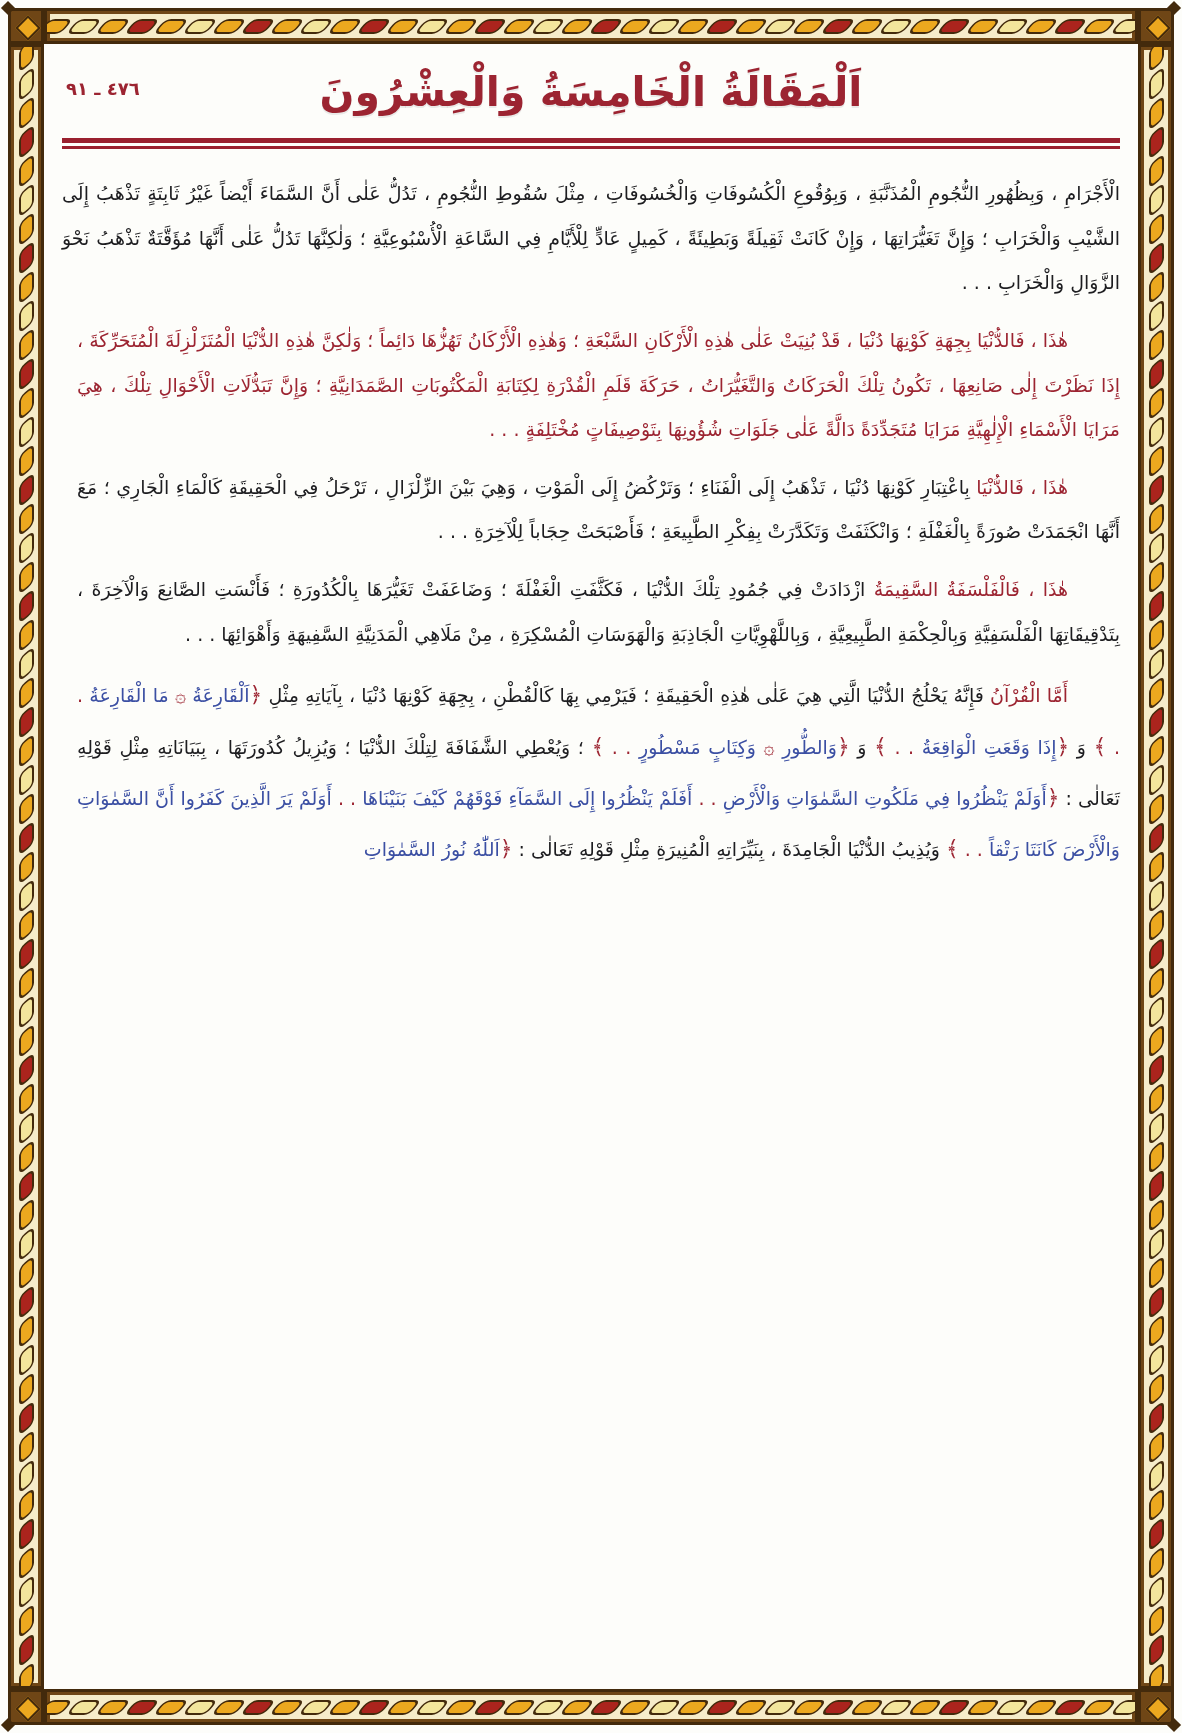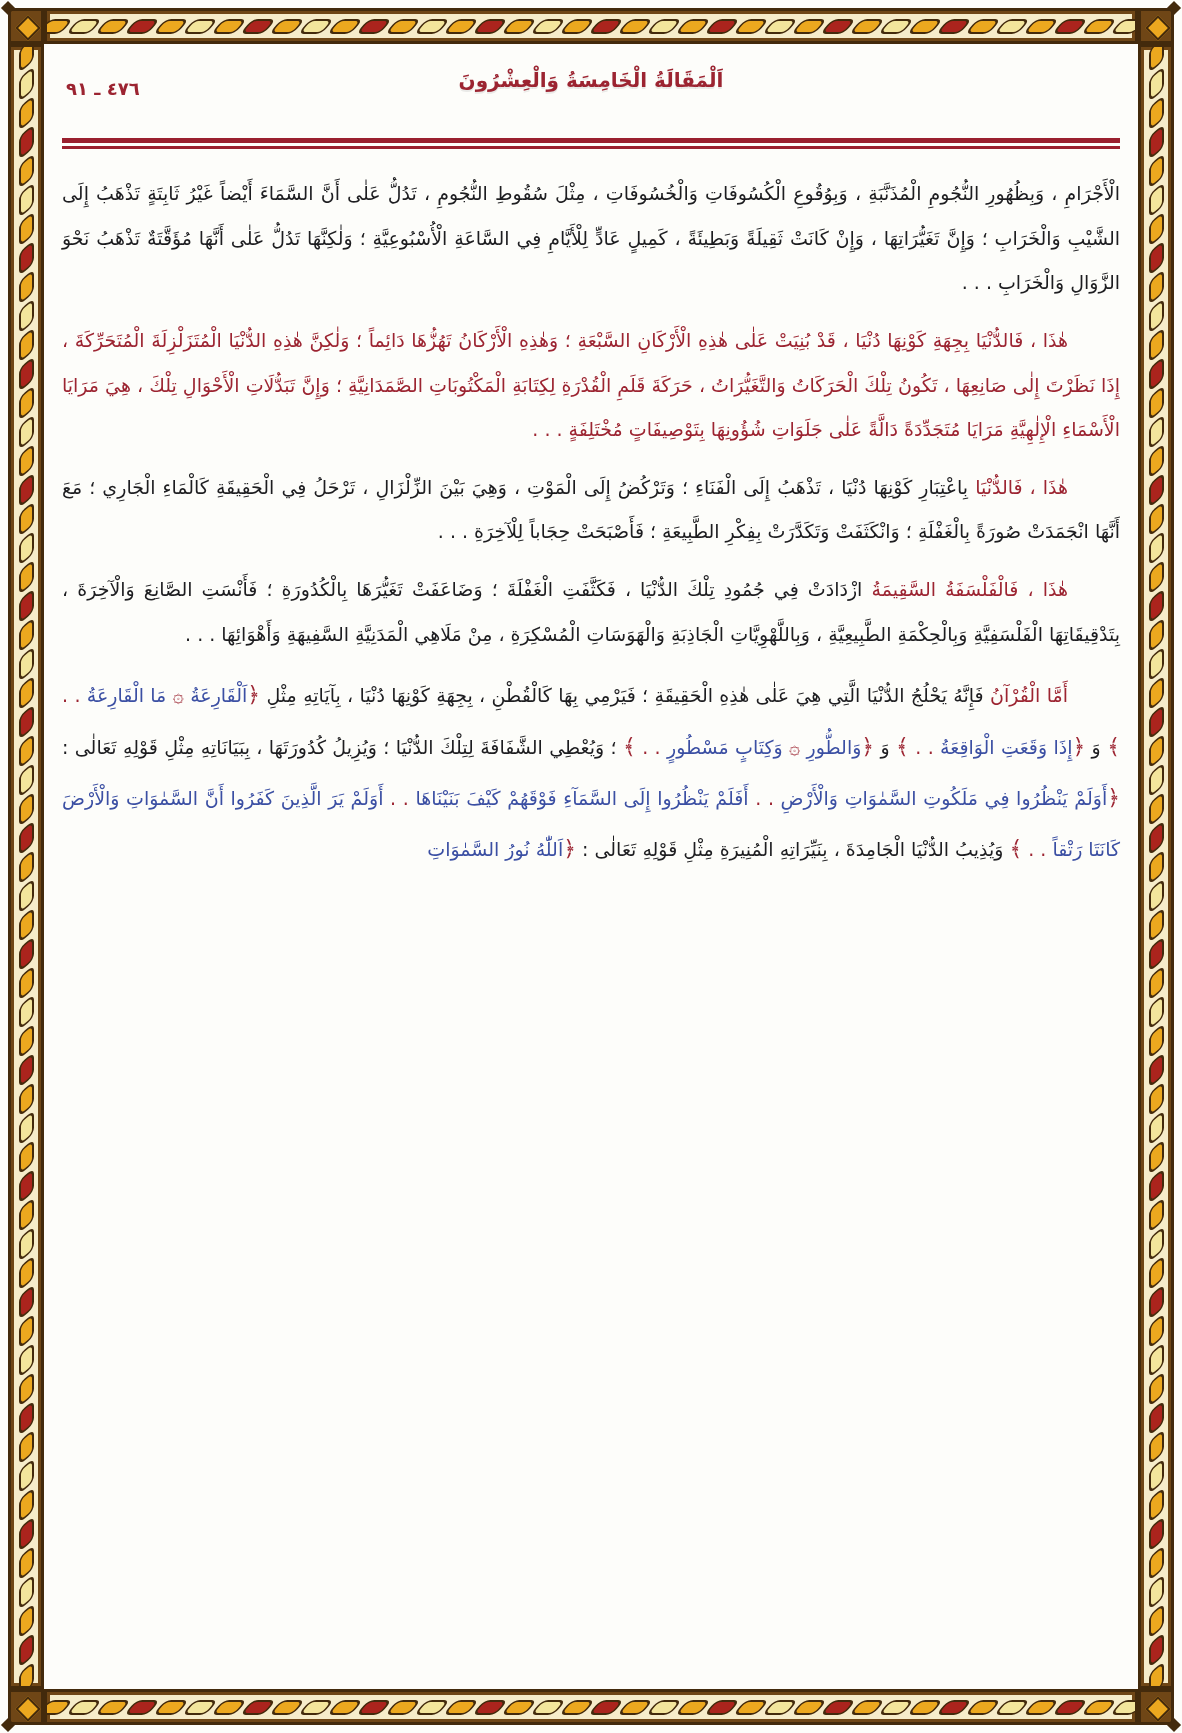--- a/index.html
+++ b/index.html
@@ -67,40 +67,40 @@
   .bcorner.br{bottom:8px;right:8px;}.bcorner.br::before{bottom:-8px;right:-8px;}
   
   .content{
     position:absolute;top:56px;left:62px;right:62px;bottom:52px;
     direction:rtl;
   }
   .header{position:relative;text-align:center;padding-top:12px;height:76px;}
   .page-title{
     display:inline-block;
     color:var(--c-red);
-    font-size:20px;font-weight:700;
+    font-size:41px;font-weight:700;
     text-shadow:0 2px 0 rgba(150,150,150,.18);
   }
   .page-num{
     position:absolute;left:4px;top:22px;
     color:var(--c-red);
     font-size:18px;font-weight:700;
     direction:rtl;
   }
   .rules{margin:6px 0 22px;}
   .rule-a{height:5px;background:var(--c-rule);}
   .rule-b{height:3px;background:var(--c-rule);margin-top:3px;}
   .text-body{
     font-size:19px;font-weight:400;
     line-height:2.35;
     text-align:justify;
     color:var(--c-black);
   }
   .para{margin-bottom:13px;}
-  .para.indent{text-indent:52px;}
+  .para.indent{text-indent:52px;margin-left:15px;}
   .run-k{color:var(--c-black);}
   .run-r{color:var(--c-red);}
   .run-b{color:var(--c-blue);}
   .run-br{color:var(--c-red);font-size:1.15em;}
   .run-sep{color:var(--c-red);letter-spacing:1px;}
 </style>
 </head>
 <body>
 
 <div class="sheet"></div>

